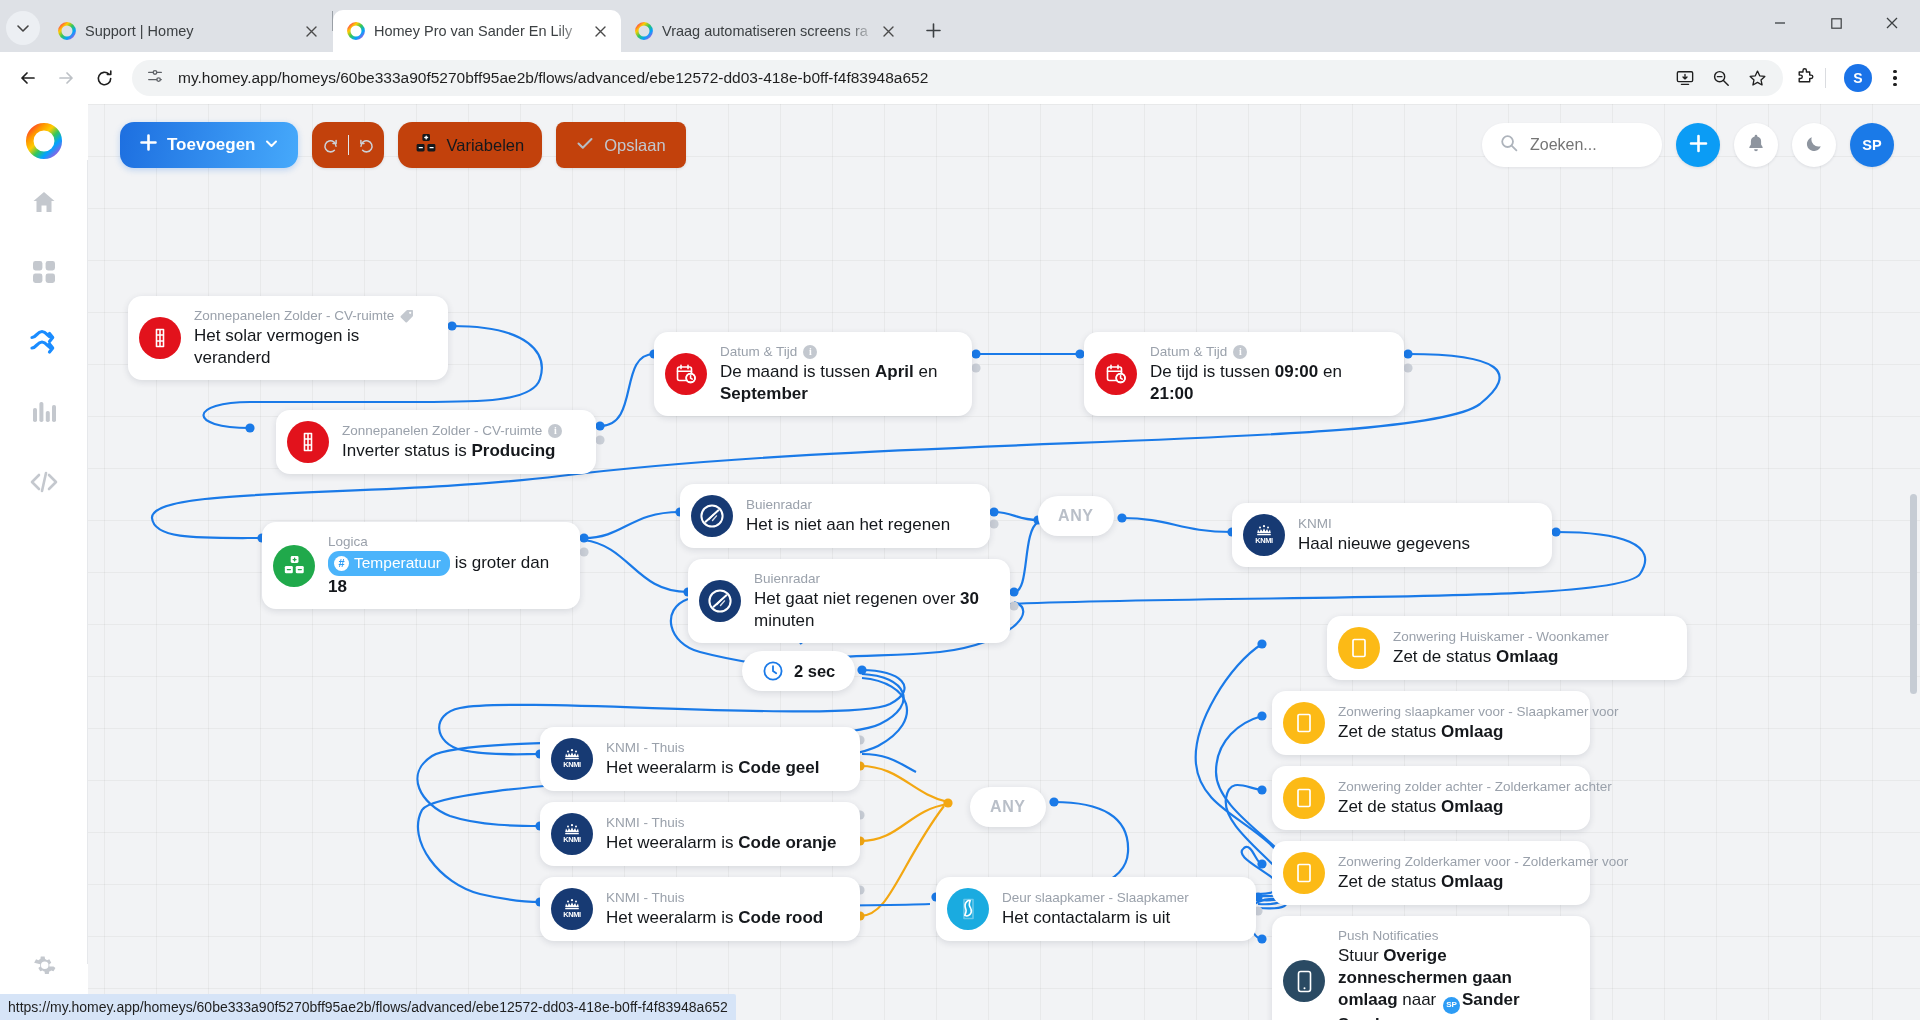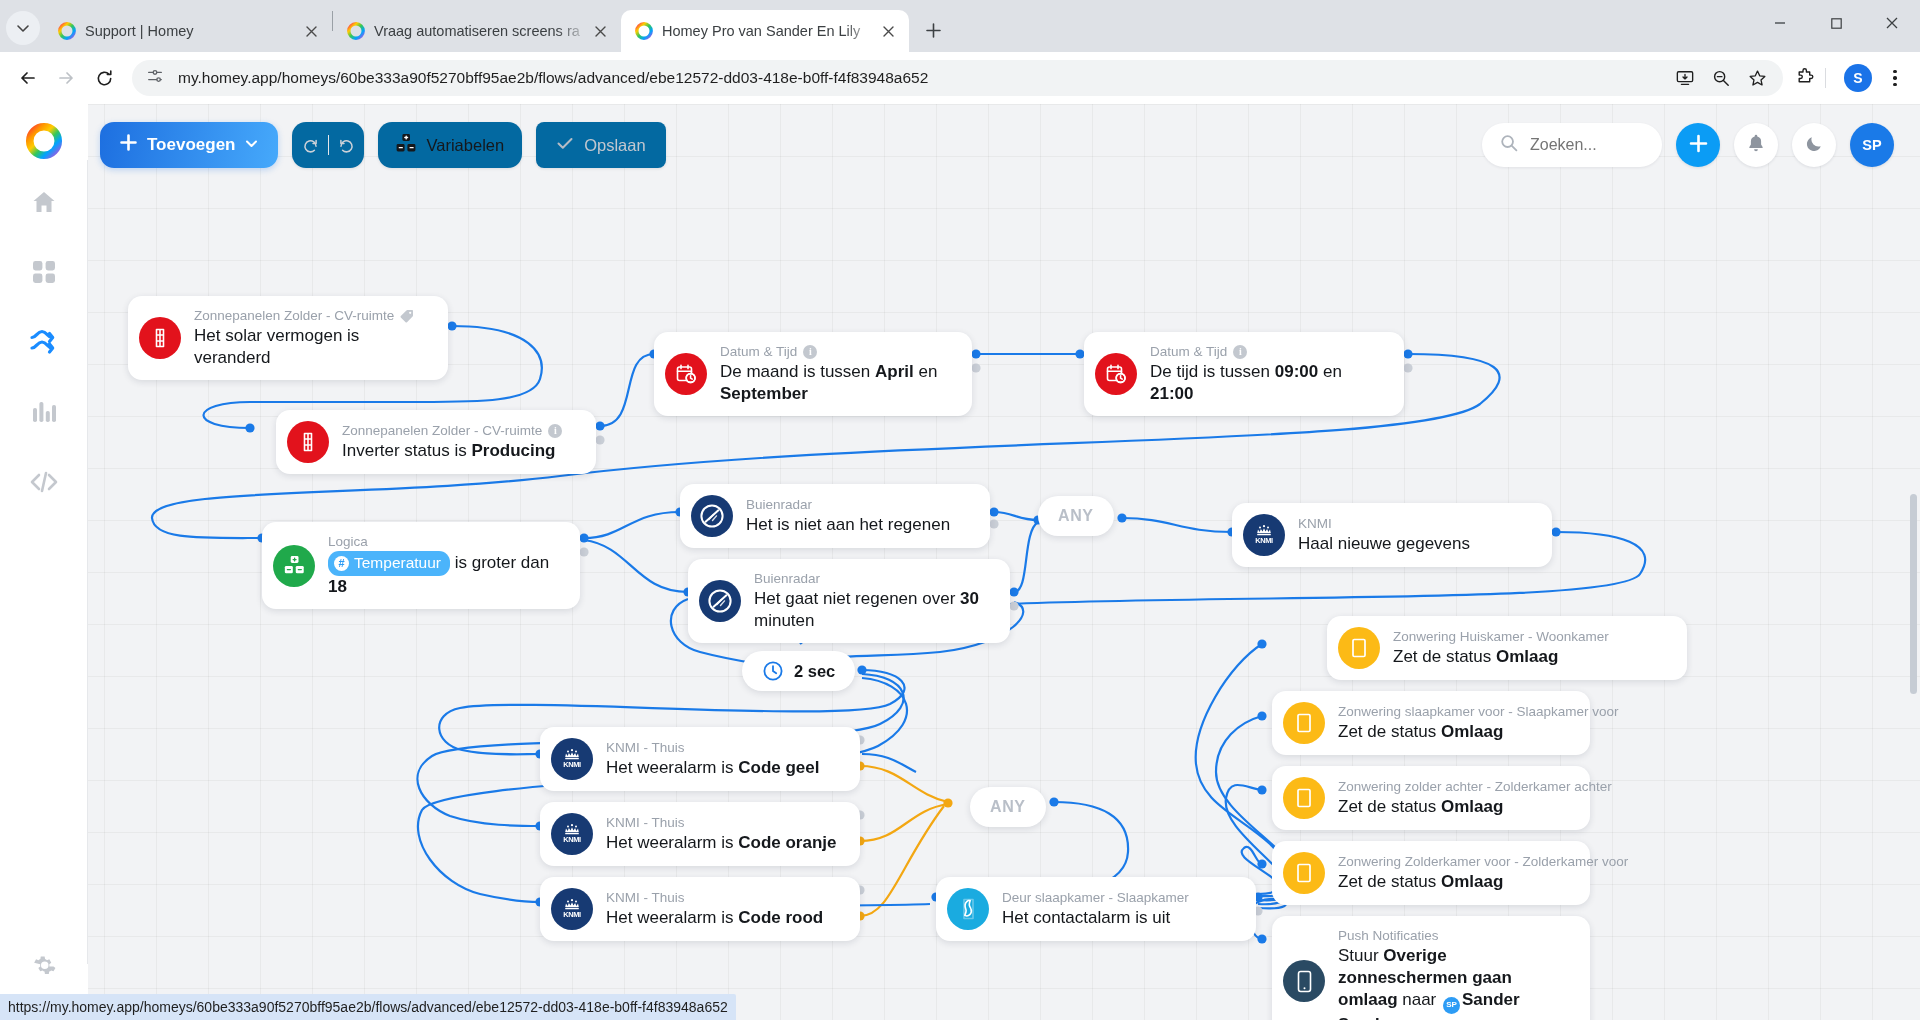--- a/index.html
+++ b/index.html
@@ -123,32 +123,32 @@
     width: 52px; height: 52px; margin-top: 18px;
     display: flex; align-items: center; justify-content: center;
     color: #c4c8ce; border-radius: 12px;
   }
   .side-item:first-of-type { margin-top: 34px; }
   .side-item.active { color: #1a8cff; }
   .side-settings { margin-top: auto; margin-bottom: 26px; color: #c4c8ce; }
 
   
   .appbar {
-    position: absolute; left: 72px; right: 0; top: 0; height: 82px;
+    position: absolute; left: 92px; right: 0; top: 0; height: 82px;
     display: flex; align-items: center; padding: 0 26px 0 28px; z-index: 25;
   }
   .btn-add {
     height: 46px; padding: 0 20px; border-radius: 14px;
     background: linear-gradient(100deg, #1d6fe0 0%, #46a9fb 100%);
     color: #fff; font-size: 17px; font-weight: bold;
     display: flex; align-items: center; gap: 10px;
     box-shadow: 0 2px 6px rgba(26,114,232,.25);
   }
   .btn-white {
-    height: 46px; border-radius: 14px; background: #0369a1;
+    height: 46px; border-radius: 14px; background: #c2410c;
     display: flex; align-items: center; justify-content: center;
     box-shadow: 0 1px 3px rgba(20,30,50,.10);
   }
   .undo-group { width: 72px; gap: 0; margin-left: 14px; }
   .undo-group .divider { width: 1px; height: 20px; background: #e3e6ea; }
   .undo-btn { width: 35px; display: flex; align-items: center; justify-content: center; color: #ccd1d8; }
   .btn-vars { padding: 0 18px; gap: 10px; margin-left: 14px; font-size: 16.5px; color: #15181c; }
   .btn-save { padding: 0 20px; gap: 10px; margin-left: 14px; font-size: 16.5px; color: #c2c7cf; border-radius: 8px; }
 
   .appbar-right { margin-left: auto; display: flex; align-items: center; gap: 14px; }
@@ -272,41 +272,41 @@
       </span>
       <span class="tab-title">Support | Homey</span>
       <span class="tab-close">
         <svg width="11" height="11" viewBox="0 0 11 11">
             <path d="M1 1l9 9M10 1l-9 9" stroke="currentColor" stroke-width="1.4" stroke-linecap="round"></path>
           </svg>
       </span>
     </div>
     <div class="tab-sep"></div>
 
+    <div class="tab active">
+      <span class="tab-fav">
+        <svg viewBox="0 0 18 18" width="18" height="18">
+          <circle cx="9" cy="9" r="7.2" fill="none" stroke="url(#g0a)" stroke-width="3.4"></circle>
+        </svg>
+      </span>
+      <span class="tab-title">Homey Pro van Sander En Lily</span>
+      <span class="tab-close">
+        <svg width="11" height="11" viewBox="0 0 11 11">
+            <path d="M1 1l9 9M10 1l-9 9" stroke="currentColor" stroke-width="1.4" stroke-linecap="round"></path>
+          </svg>
+      </span>
+    </div>
+
     <div class="tab inactive">
       <span class="tab-fav">
         <svg viewBox="0 0 18 18" width="18" height="18">
           <circle cx="9" cy="9" r="7.2" fill="none" stroke="url(#g0a)" stroke-width="3.4"></circle>
         </svg>
       </span>
       <span class="tab-title">Vraag automatiseren screens ra</span>
-      <span class="tab-close">
-        <svg width="11" height="11" viewBox="0 0 11 11">
-            <path d="M1 1l9 9M10 1l-9 9" stroke="currentColor" stroke-width="1.4" stroke-linecap="round"></path>
-          </svg>
-      </span>
-    </div>
-
-    <div class="tab active">
-      <span class="tab-fav">
-        <svg viewBox="0 0 18 18" width="18" height="18">
-          <circle cx="9" cy="9" r="7.2" fill="none" stroke="url(#g0a)" stroke-width="3.4"></circle>
-        </svg>
-      </span>
-      <span class="tab-title">Homey Pro van Sander En Lily</span>
       <span class="tab-close">
         <svg width="11" height="11" viewBox="0 0 11 11">
             <path d="M1 1l9 9M10 1l-9 9" stroke="currentColor" stroke-width="1.4" stroke-linecap="round"></path>
           </svg>
       </span>
     </div>
 
     <div class="newtab-btn">
       <svg width="15" height="15" viewBox="0 0 15 15">
           <path d="M7.5 1v13M1 7.5h13" stroke="currentColor" stroke-width="1.6" stroke-linecap="round"></path>

